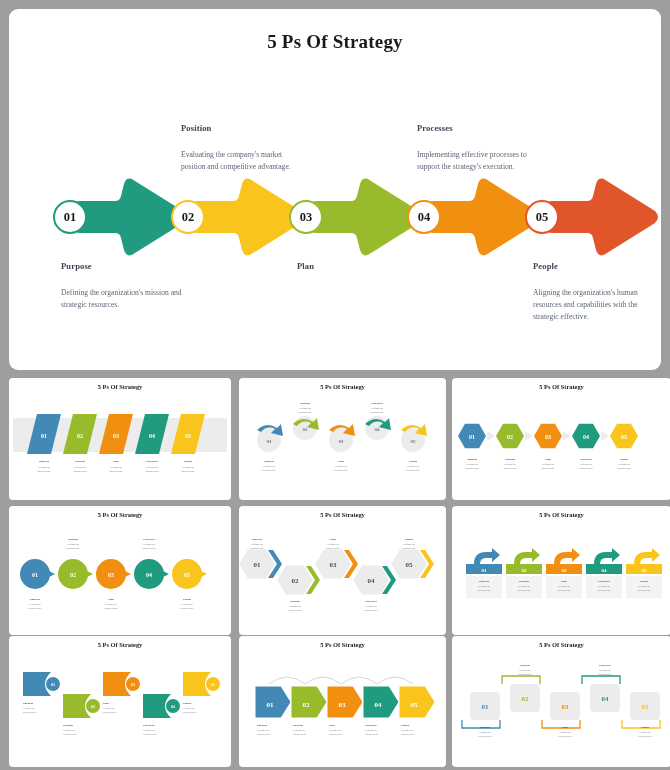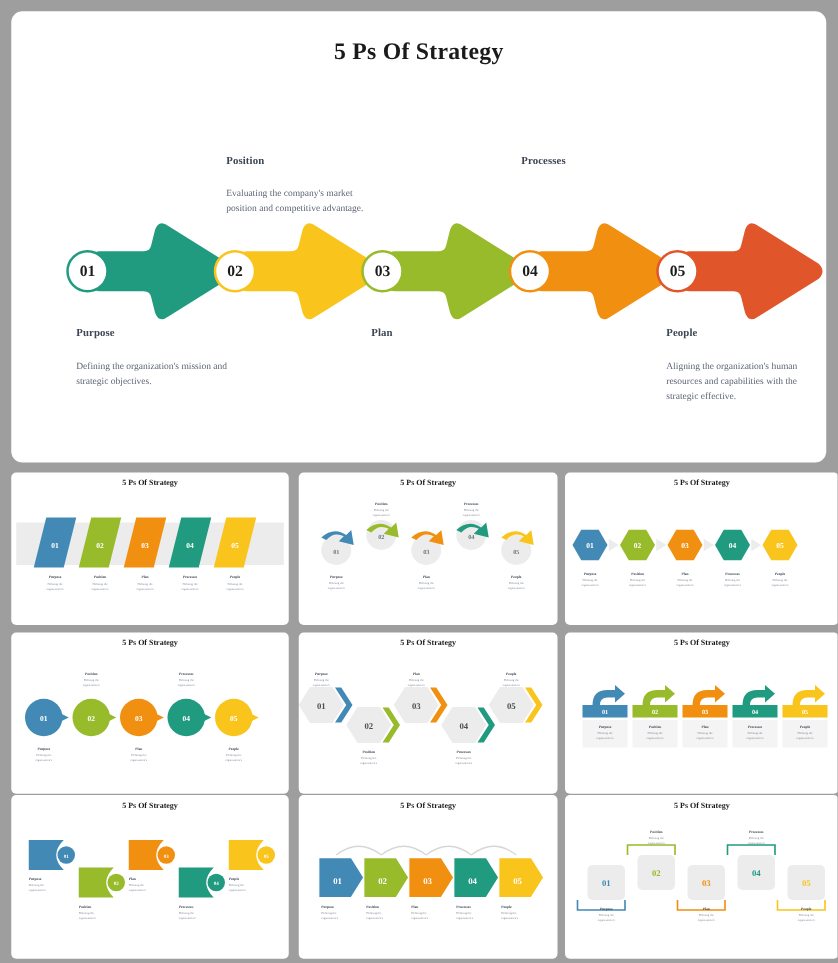--- a/index.html
+++ b/index.html
@@ -79,21 +79,21 @@
     <div class="arrows" id="hero-steps">
         <div class="step" style="left: 40px;">
           <div class="arrowwrap">
             <svg viewBox="0 0 118 80">
               <path d="M4 28 Q4 24 9 24 L44 24 Q49 24 50 19 L53 7 Q56 -2 64 4 L112 34 Q118 40 112 46 L64 76 Q56 82 53 73 L50 61 Q49 56 44 56 L9 56 Q4 56 4 52 Z" fill="#209b7f"></path>
             </svg>
           </div>
           <div class="badge" style="border-color: rgb(32, 155, 127);">01</div>
           <div class="txtblock below" style="left: 12px;">
             <div class="t-head">Purpose</div>
-            <div class="t-body">Defining the organization's mission and strategic objectives.</div>
+            <div class="t-body">Defining the organization's mission and strategic resources.</div>
           </div>
         </div>
         <div class="step" style="left: 158px;">
           <div class="arrowwrap">
             <svg viewBox="0 0 118 80">
               <path d="M4 28 Q4 24 9 24 L44 24 Q49 24 50 19 L53 7 Q56 -2 64 4 L112 34 Q118 40 112 46 L64 76 Q56 82 53 73 L50 61 Q49 56 44 56 L9 56 Q4 56 4 52 Z" fill="#f9c41c"></path>
             </svg>
           </div>
           <div class="badge" style="border-color: rgb(249, 196, 28);">02</div>
           <div class="txtblock above" style="left: 14px;">
@@ -114,20 +114,21 @@
         </div>
         <div class="step" style="left: 394px;">
           <div class="arrowwrap">
             <svg viewBox="0 0 118 80">
               <path d="M4 28 Q4 24 9 24 L44 24 Q49 24 50 19 L53 7 Q56 -2 64 4 L112 34 Q118 40 112 46 L64 76 Q56 82 53 73 L50 61 Q49 56 44 56 L9 56 Q4 56 4 52 Z" fill="#f18f10"></path>
             </svg>
           </div>
           <div class="badge" style="border-color: rgb(241, 143, 16);">04</div>
           <div class="txtblock above" style="left: 14px;">
             <div class="t-head">Processes</div>
+            <div class="t-body">Implementing effective processes to support the strategy's execution.</div>
           </div>
         </div>
         <div class="step" style="left: 512px;">
           <div class="arrowwrap">
             <svg viewBox="0 0 118 80">
               <path d="M4 28 Q4 24 9 24 L44 24 Q49 24 50 19 L53 7 Q56 -2 64 4 L112 34 Q118 40 112 46 L64 76 Q56 82 53 73 L50 61 Q49 56 44 56 L9 56 Q4 56 4 52 Z" fill="#e1552a"></path>
             </svg>
           </div>
           <div class="badge" style="border-color: rgb(225, 85, 42);">05</div>
           <div class="txtblock below" style="left: 12px;">

